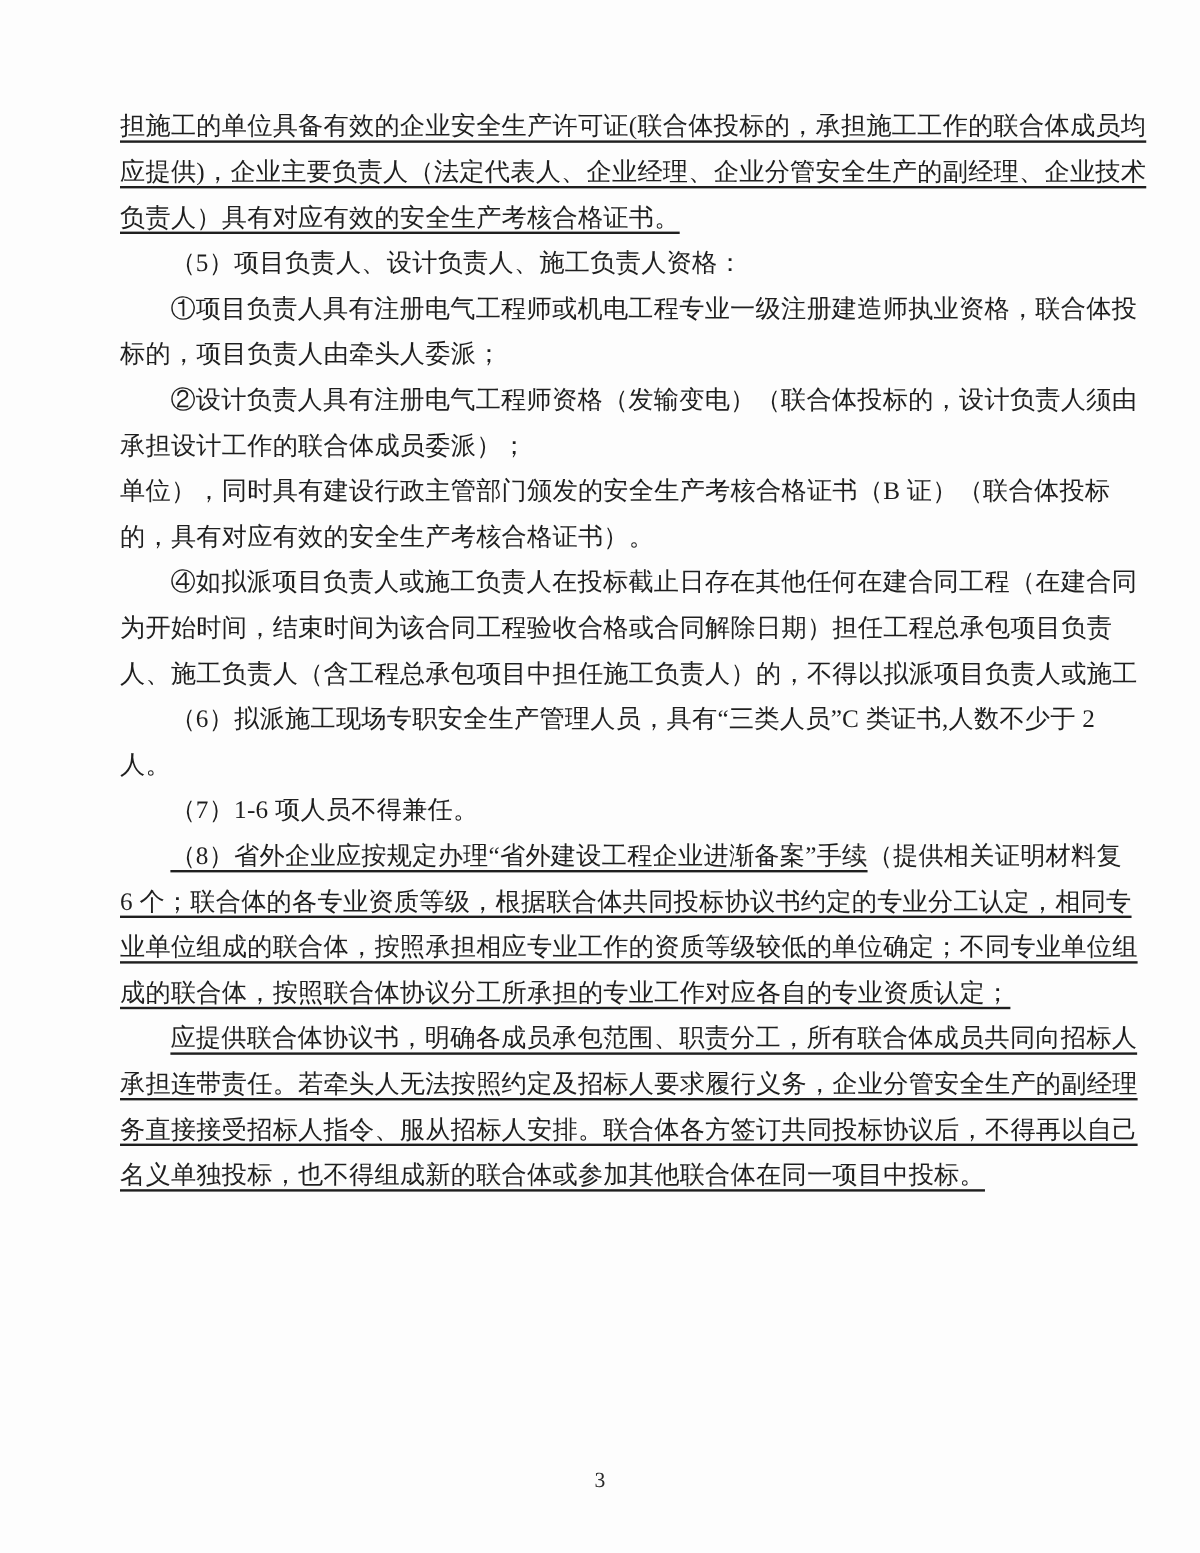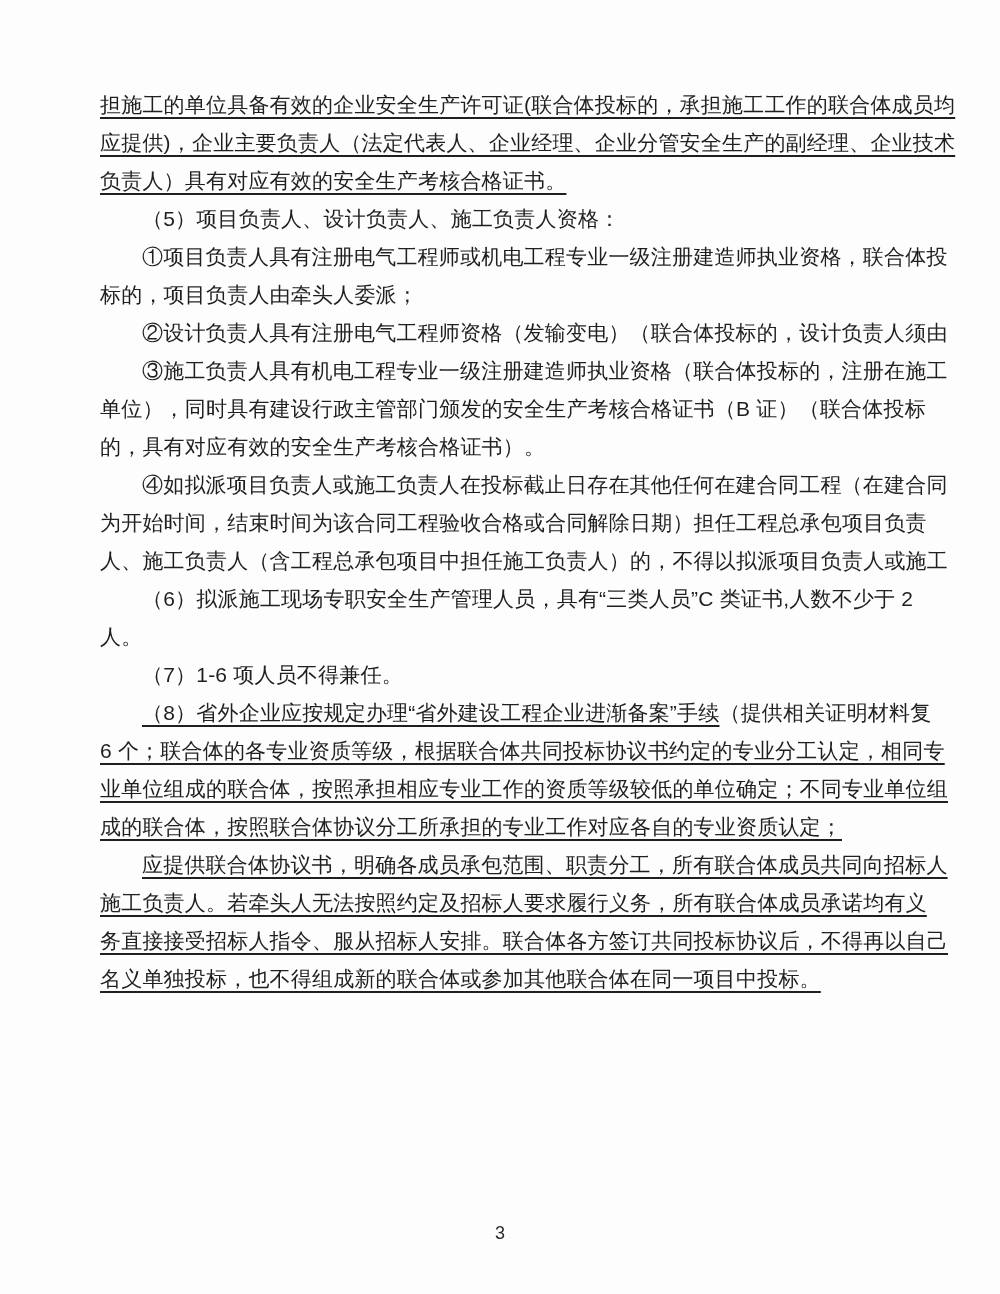--- a/index.html
+++ b/index.html
@@ -1,21 +1,21 @@
 <!DOCTYPE html>
 <html><head>
 <meta charset="utf-8">
 <style>
   html, body { margin: 0; padding: 0; background: #ffffff; }
   .page {
     position: relative;
     width: 1000px;
     height: 1294px;
     background: #fdfdfd;
-    font-family: Liberation Sans, sans-serif;
+    font-family: Liberation Serif, serif;
     color: #1f1f1f;
     overflow: hidden;
   }
   .content {
     position: absolute;
     left: 100px;
     top: 86px;
     width: 824px;
   }
   .line {
@@ -46,32 +46,32 @@
 
 <div class="page">
   <div class="content">
       <div class="line"><span class="u">担施工的单位具备有效的企业安全生产许可证(联合体投标的，承担施工工作的联合体成员均</span></div>
       <div class="line"><span class="u">应提供)，企业主要负责人（法定代表人、企业经理、企业分管安全生产的副经理、企业技术</span></div>
       <div class="line"><span class="u">负责人）具有对应有效的安全生产考核合格证书。</span></div>
       <div class="line indent"><span>（5）项目负责人、设计负责人、施工负责人资格：</span></div>
       <div class="line indent"><span>①项目负责人具有注册电气工程师或机电工程专业一级注册建造师执业资格，联合体投</span></div>
       <div class="line"><span>标的，项目负责人由牵头人委派；</span></div>
       <div class="line indent"><span>②设计负责人具有注册电气工程师资格（发输变电）（联合体投标的，设计负责人须由</span></div>
-      <div class="line indent"><span>③施工负责人具有机电工程专业一级注册建造师执业资格（联合体投标的，注册在施工</span></div>
+      <div class="line"><span>承担设计工作的联合体成员委派）；</span></div>
       <div class="line"><span>单位），同时具有建设行政主管部门颁发的安全生产考核合格证书（B 证）（联合体投标</span></div>
       <div class="line"><span>的，具有对应有效的安全生产考核合格证书）。</span></div>
       <div class="line indent"><span>④如拟派项目负责人或施工负责人在投标截止日存在其他任何在建合同工程（在建合同</span></div>
       <div class="line"><span>为开始时间，结束时间为该合同工程验收合格或合同解除日期）担任工程总承包项目负责</span></div>
       <div class="line"><span>人、施工负责人（含工程总承包项目中担任施工负责人）的，不得以拟派项目负责人或施工</span></div>
       <div class="line indent"><span>（6）拟派施工现场专职安全生产管理人员，具有“三类人员”C 类证书,人数不少于 2</span></div>
       <div class="line"><span>人。</span></div>
       <div class="line indent"><span>（7）1-6 项人员不得兼任。</span></div>
       <div class="line indent"><span class="u">（8）省外企业应按规定办理“省外建设工程企业进渐备案”手续</span><span>（提供相关证明材料复</span></div>
       <div class="line"><span class="u">6 个；联合体的各专业资质等级，根据联合体共同投标协议书约定的专业分工认定，相同专</span></div>
       <div class="line"><span class="u">业单位组成的联合体，按照承担相应专业工作的资质等级较低的单位确定；不同专业单位组</span></div>
       <div class="line"><span class="u">成的联合体，按照联合体协议分工所承担的专业工作对应各自的专业资质认定；</span></div>
       <div class="line indent"><span class="u">应提供联合体协议书，明确各成员承包范围、职责分工，所有联合体成员共同向招标人</span></div>
-      <div class="line"><span class="u">施工负责人。若牵头人无法按照约定及招标人要求履行义务，所有联合体成员承诺均有义</span></div>
+      <div class="line"><span class="u">承担连带责任。若牵头人无法按照约定及招标人要求履行义务，企业分管安全生产的副经理</span></div>
       <div class="line"><span class="u">务直接接受招标人指令、服从招标人安排。联合体各方签订共同投标协议后，不得再以自己</span></div>
       <div class="line"><span class="u">名义单独投标，也不得组成新的联合体或参加其他联合体在同一项目中投标。</span></div>
     </div>
   <div class="footer">3</div>
 </div>
 
 </body></html>

